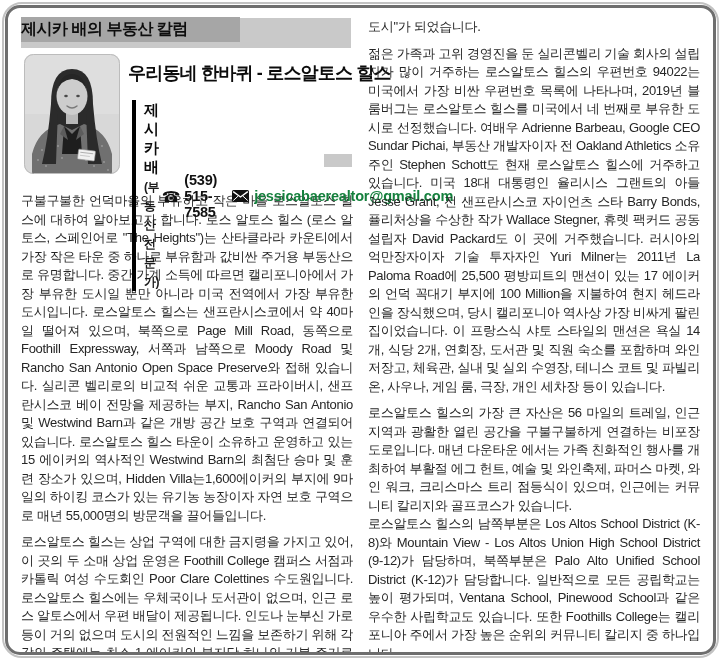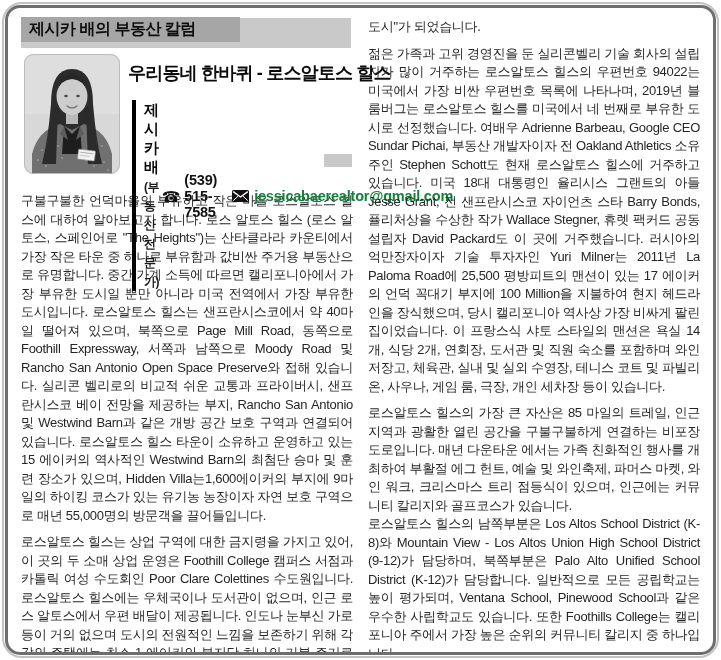--- a/index.html
+++ b/index.html
@@ -27,21 +27,21 @@
 
   
   .header-band { position:relative; height:34px; margin-bottom:4px; }
   .header-band .light-bar {
     position:absolute; left:0; right:2px; top:2px; height:30px;
     background:#c9c9c9;
   }
   .header-band .dark-bar {
     position:absolute; left:0; top:1px; width:219px; height:25px;
     background:#a6a6a6;
-    display:flex; align-items:center; padding-left:8px;
+    display:flex; align-items:center; padding-left:0;
   }
   .header-band .dark-bar span {
     font-size:16px; font-weight:800; color:#0d0d0d; letter-spacing:-0.5px;
     white-space:nowrap;
   }
 
   
   .profile-row { display:flex; gap:8px; margin:3px 0 17px 3px; height:121px; }
   .photo-wrap { flex:0 0 96px; width:96px; height:120px; }
   .photo-wrap svg { display:block; width:96px; height:120px; }
@@ -178,20 +178,20 @@
 
         <div class="deco-block"></div>
 
         <p class="para">구불구불한 언덕마을의 부유하고 작은 마을 로스알토스 힐스에 대하여 알아보고자 합니다. 로스 알토스 힐스 (로스 알토스, 스페인어로 "The Heights")는 산타클라라 카운티에서 가장 작은 타운 중 하나로 부유함과 값비싼 주거용 부동산으로 유명합니다. 중간 가계 소득에 따르면 캘리포니아에서 가장 부유한 도시일 뿐만 아니라 미국 전역에서 가장 부유한 도시입니다. 로스알토스 힐스는 샌프란시스코에서 약 40마일 떨어져 있으며, 북쪽으로 Page Mill Road, 동쪽으로 Foothill Expressway, 서쪽과 남쪽으로 Moody Road 및 Rancho San Antonio Open Space Preserve와 접해 있습니다. 실리콘 벨리로의 비교적 쉬운 교통과 프라이버시, 샌프란시스코 베이 전망을 제공하는 부지, Rancho San Antonio 및 Westwind Barn과 같은 개방 공간 보호 구역과 연결되어 있습니다. 로스알토스 힐스 타운이 소유하고 운영하고 있는 15 에이커의 역사적인 Westwind Barn의 최첨단 승마 및 훈련 장소가 있으며, Hidden Villa는1,600에이커의 부지에 9마일의 하이킹 코스가 있는 유기농 농장이자 자연 보호 구역으로 매년 55,000명의 방문객을 끌어들입니다.</p>
         <p class="para g">로스알토스 힐스는 상업 구역에 대한 금지령을 가지고 있어, 이 곳의 두 소매 상업 운영은 Foothill College 캠퍼스 서점과 카톨릭 여성 수도회인 Poor Clare Colettines 수도원입니다. 로스알토스 힐스에는 우체국이나 도서관이 없으며, 인근 로스 알토스에서 우편 배달이 제공됩니다. 인도나 눈부신 가로등이 거의 없으며 도시의 전원적인 느낌을 보존하기 위해 각각의 주택에는 최소 1 에이커의 부지당 하나의 기본 주거로 제한되어 있어 다가구 주택을 금지합니다. 이것은 자동적으로 부동산 가치를 높여주는 역할을 합니다. 로스알토스 힐스는 경찰 및 소방 서비스를 위해 산타클라라 카운티와 계약을 맺어 캘리포니아 법에 따라 이른바 "계약</p>
       </div>
 
       <div class="col col-right">
         <p class="para">도시"가 되었습니다.</p>
         <p class="para g">젊은 가족과 고위 경영진을 둔 실리콘벨리 기술 회사의 설립자가 많이 거주하는 로스알토스 힐스의 우편번호 94022는 미국에서 가장 비싼 우편번호 목록에 나타나며, 2019년 블룸버그는 로스알토스 힐스를 미국에서 네 번째로 부유한 도시로 선정했습니다. 여배우 Adrienne Barbeau, Google CEO Sundar Pichai, 부동산 개발자이자 전 Oakland Athletics 소유주인 Stephen Schott도 현재 로스알토스 힐스에 거주하고 있습니다. 미국 18대 대통령인 율리시스 그랜트의 아들 Jesse Grant, 전 샌프란시스코 자이언츠 스타 Barry Bonds, 퓰리처상을 수상한 작가 Wallace Stegner, 휴렛 팩커드 공동 설립자 David Packard도 이 곳에 거주했습니다. 러시아의 억만장자이자 기술 투자자인 Yuri Milner는 2011년 La Paloma Road에 25,500 평방피트의 맨션이 있는 17 에이커의 언덕 꼭대기 부지에 100 Million을 지불하여 현지 헤드라인을 장식했으며, 당시 캘리포니아 역사상 가장 비싸게 팔린 집이었습니다. 이 프랑스식 샤토 스타일의 맨션은 욕실 14개, 식당 2개, 연회장, 도서관 및 직원 숙소를 포함하며 와인 저장고, 체육관, 실내 및 실외 수영장, 테니스 코트 및 파빌리온, 사우나, 게임 룸, 극장, 개인 세차장 등이 있습니다.</p>
-        <p class="para g">로스알토스 힐스의 가장 큰 자산은 85 마일의 트레일, 인근 지역과 광활한 열린 공간을 구불구불하게 연결하는 비포장 도로입니다. 매년 다운타운 에서는 가족 친화적인 행사를 개최하여 부활절 에그 헌트, 예술 및 와인축제, 파머스 마켓, 와인 워크, 크리스마스 트리 점등식이 있으며, 인근에는 커뮤니티 칼리지와 골프코스가 있습니다.</p>
+        <p class="para g">로스알토스 힐스의 가장 큰 자산은 56 마일의 트레일, 인근 지역과 광활한 열린 공간을 구불구불하게 연결하는 비포장 도로입니다. 매년 다운타운 에서는 가족 친화적인 행사를 개최하여 부활절 에그 헌트, 예술 및 와인축제, 파머스 마켓, 와인 워크, 크리스마스 트리 점등식이 있으며, 인근에는 커뮤니티 칼리지와 골프코스가 있습니다.</p>
         <p class="para">로스알토스 힐스의 남쪽부분은 Los Altos School District (K-8)와 Mountain View - Los Altos Union High School District (9-12)가 담당하며, 북쪽부분은 Palo Alto Unified School District (K-12)가 담당합니다. 일반적으로 모든 공립학교는 높이 평가되며, Ventana School, Pinewood School과 같은 우수한 사립학교도 있습니다. 또한 Foothills College는 캘리포니아 주에서 가장 높은 순위의 커뮤니티 칼리지 중 하나입니다.</p>
 
       </div>
 
     </div>
   </div>
 </div>
 
 </body></html>

